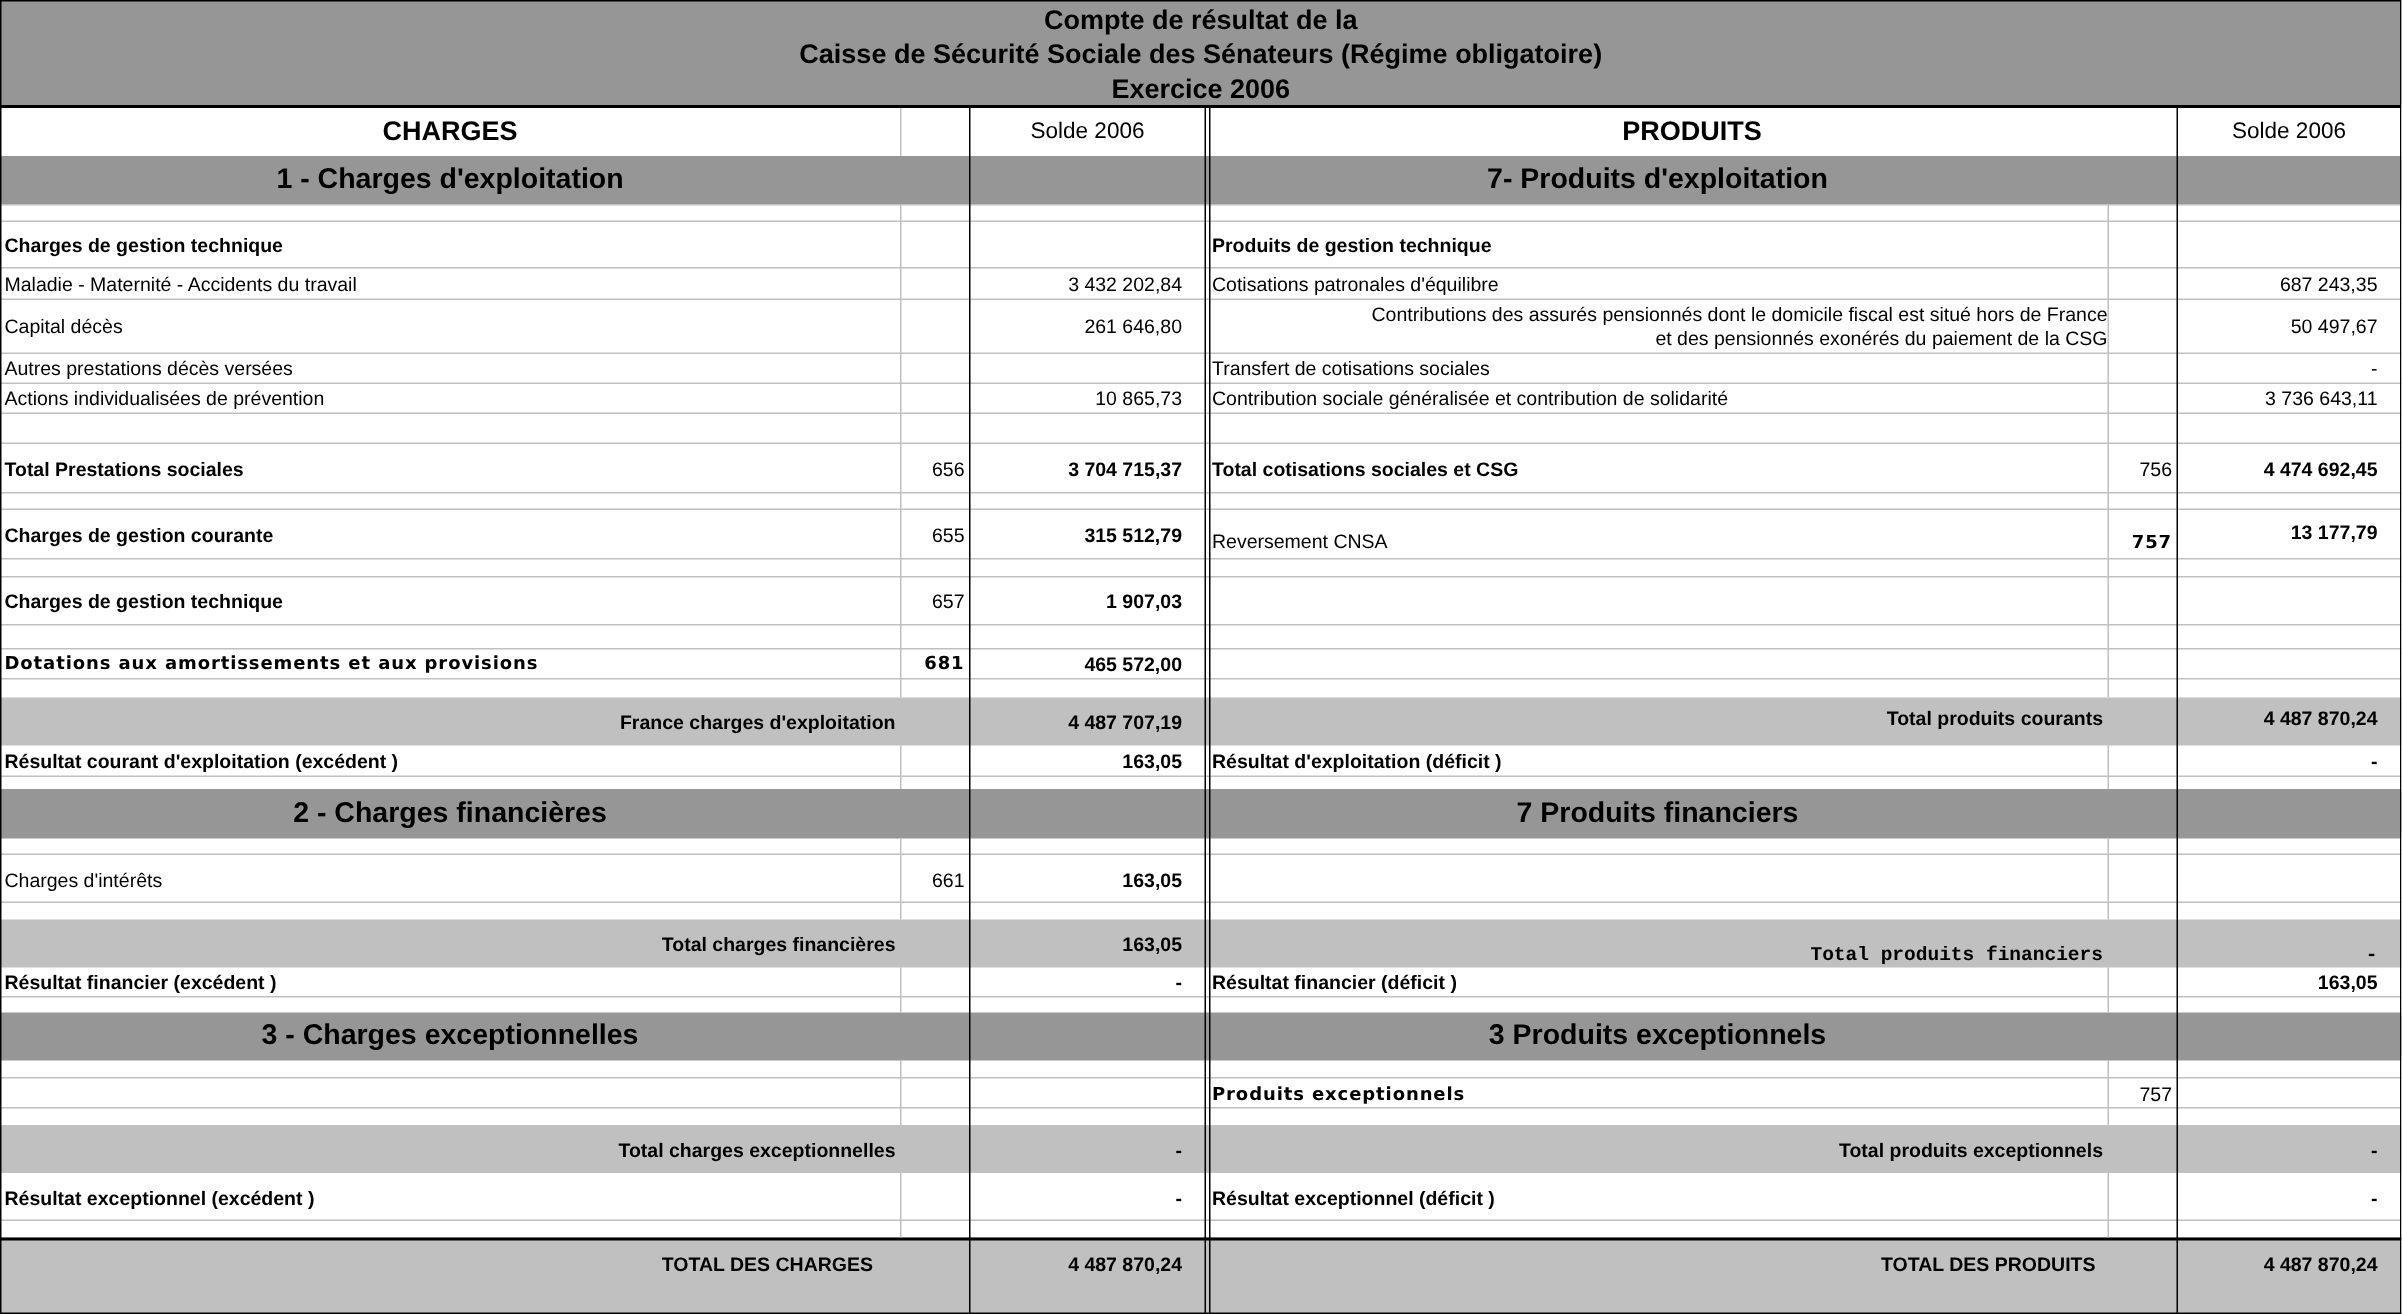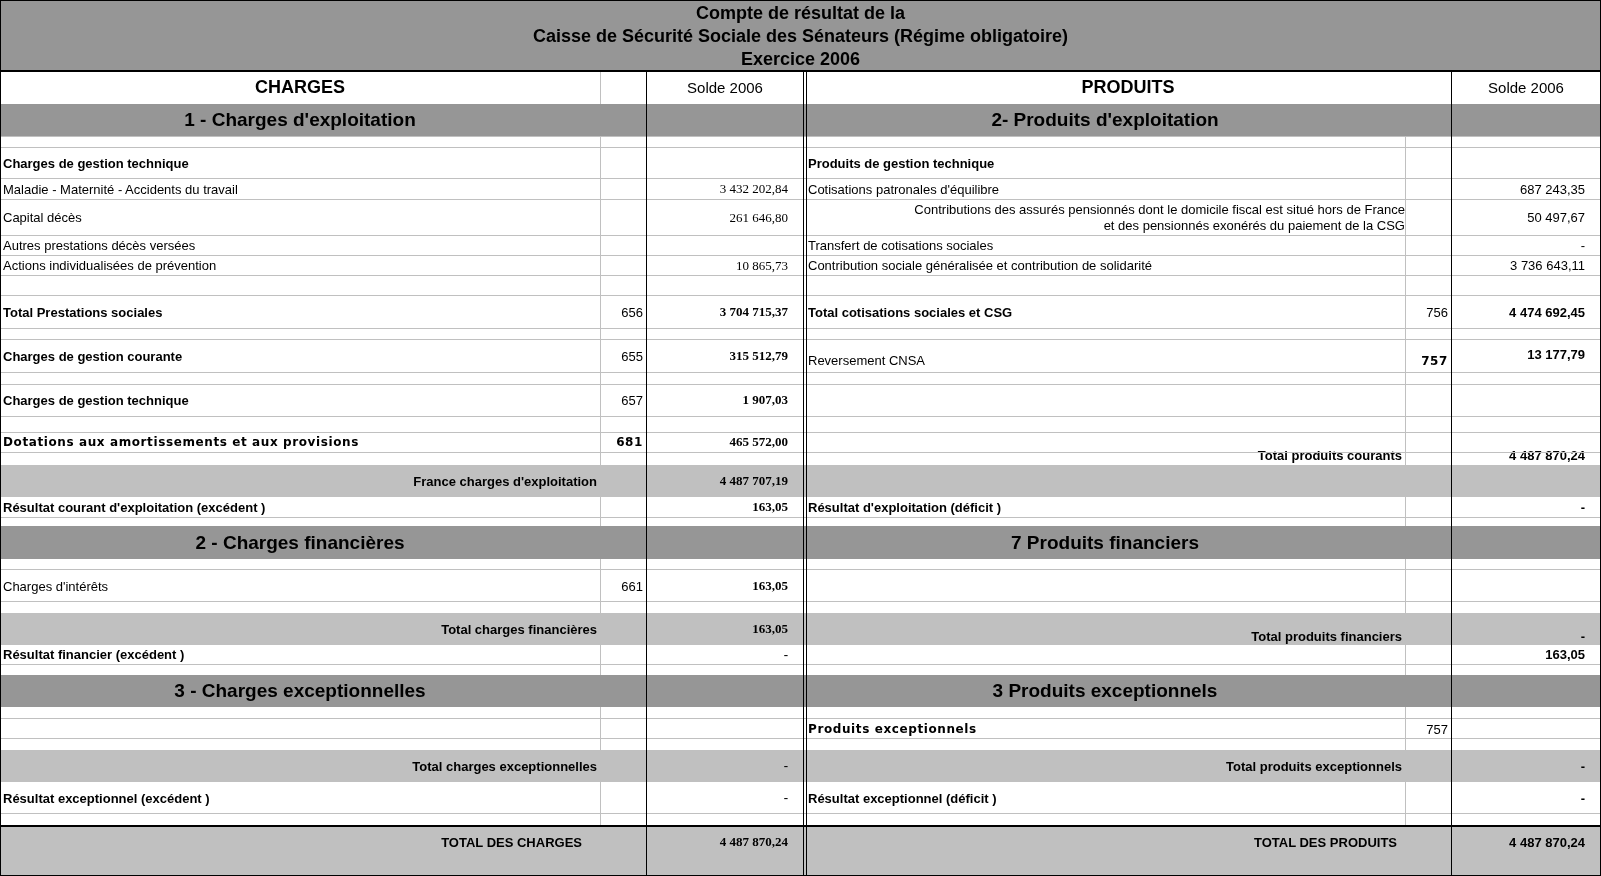--- a/index.html
+++ b/index.html
@@ -12,21 +12,21 @@
       text-align: center; font-weight: bold; font-size: 18px; line-height: 23px; padding-top: 1px;
     }
     .title-band div { height: 23px; }
 
     .row { position: absolute; height: 20px; }
     .cell { position: absolute; top: 0; height: 100%; display: flex; align-items: center; white-space: nowrap; overflow: hidden; }
 
     
     .L .lab { left: 0; width: 600px; padding-left: 3px; }
     .L .code { left: 600px; width: 46px; justify-content: flex-end; padding-right: 3px; }
-    .L .val { left: 646px; width: 158px; justify-content: flex-end; padding-right: 16px; font-family: Liberation Serif, serif; }
+    .L .val { left: 646px; width: 158px; justify-content: flex-end; padding-right: 16px; }
     
     .R .lab { left: 805px; width: 600px; padding-left: 3px; }
     .R .code { left: 1405px; width: 46px; justify-content: flex-end; padding-right: 3px; }
     .R .val { left: 1451px; width: 150px; justify-content: flex-end; padding-right: 16px; }
 
     .row.L { left: 0; width: 804px; }
     .row.R { left: 0; width: 1601px; }
 
     .normal { font-size: 13px; font-weight: normal; }
     .bold { font-size: 13px; font-weight: bold; }
@@ -55,21 +55,21 @@
 <div class="col-head" style="left:0;width:600px;font-size:18px;">CHARGES</div>
 <div class="col-head" style="left:646px;width:158px;font-weight:normal;font-size:15px;">Solde 2006</div>
 <div class="col-head" style="left:805px;width:646px;font-size:18px;">PRODUITS</div>
 <div class="col-head" style="left:1451px;width:150px;font-weight:normal;font-size:15px;">Solde 2006</div>
 
 <div class="row band-dark" style="left:0;top:104px;width:1601px;height:32px;"></div>
 <div class="row L" style="top:104px;height:32px;">
   <div class="cell section-title" style="left:0;width:600px;">1 - Charges d'exploitation</div>
 </div>
 <div class="row R" style="top:104px;height:32px;">
-  <div class="cell section-title" style="left:805px;width:600px;">2- Produits d'exploitation</div>
+  <div class="cell section-title" style="left:805px;width:600px;">7- Produits d'exploitation</div>
 </div>
 
 <div class="row L" style="top:148px;height:30px;">
   <div class="cell lab bold">Charges de gestion technique</div>
 </div>
 <div class="row R" style="top:148px;height:30px;">
   <div class="cell lab bold">Produits de gestion technique</div>
 </div>
 
 <div class="row L" style="top:179px;height:20px;">
@@ -141,21 +141,21 @@
   <div class="cell lab heavy">Dotations aux amortissements et aux provisions</div>
   <div class="cell code heavy">681</div>
   <div class="cell val bold">465 572,00</div>
 </div>
 
 <div class="row band-light" style="left:0;top:465px;width:1601px;height:32px;"></div>
 <div class="row L" style="top:465px;height:32px;">
   <div class="cell lab bold total-label">France charges d'exploitation</div>
   <div class="cell val bold">4 487 707,19</div>
 </div>
-<div class="row R" style="top:439px;height:32px;">
+<div class="row R" style="top:462px;height:32px;">
   <div class="cell lab bold total-label">Total produits courants</div>
   <div class="cell val bold">4 487 870,24</div>
 </div>
 
 <div class="row L" style="top:497px;height:20px;">
   <div class="cell lab bold">Résultat courant d'exploitation (excédent )</div>
   <div class="cell val bold">163,05</div>
 </div>
 <div class="row R" style="top:497px;height:20px;">
   <div class="cell lab bold">Résultat d'exploitation (déficit )</div>
@@ -174,30 +174,31 @@
   <div class="cell lab normal">Charges d'intérêts</div>
   <div class="cell code normal">661</div>
   <div class="cell val bold">163,05</div>
 </div>
 
 <div class="row band-light" style="left:0;top:613px;width:1601px;height:32px;"></div>
 <div class="row L" style="top:613px;height:32px;">
   <div class="cell lab bold total-label">Total charges financières</div>
   <div class="cell val bold">163,05</div>
 </div>
-<div class="row R" style="top:613px;height:46px;">
+<div class="row R" style="top:613px;height:46px;font-family:Liberation Mono, monospace;">
   <div class="cell lab bold total-label">Total produits financiers</div>
   <div class="cell val bold">-</div>
 </div>
 
 <div class="row L" style="top:645px;height:19px;">
   <div class="cell lab bold">Résultat financier (excédent )</div>
   <div class="cell val bold">-</div>
 </div>
 <div class="row R" style="top:645px;height:19px;">
+  <div class="cell lab bold">Résultat financier (déficit )</div>
   <div class="cell val bold">163,05</div>
 </div>
 
 <div class="row band-dark" style="left:0;top:675px;width:1601px;height:32px;"></div>
 <div class="row L" style="top:675px;height:32px;">
   <div class="cell section-title" style="left:0;width:600px;">3 - Charges exceptionnelles</div>
 </div>
 <div class="row R" style="top:675px;height:32px;">
   <div class="cell section-title" style="left:805px;width:600px;">3 Produits exceptionnels</div>
 </div>

